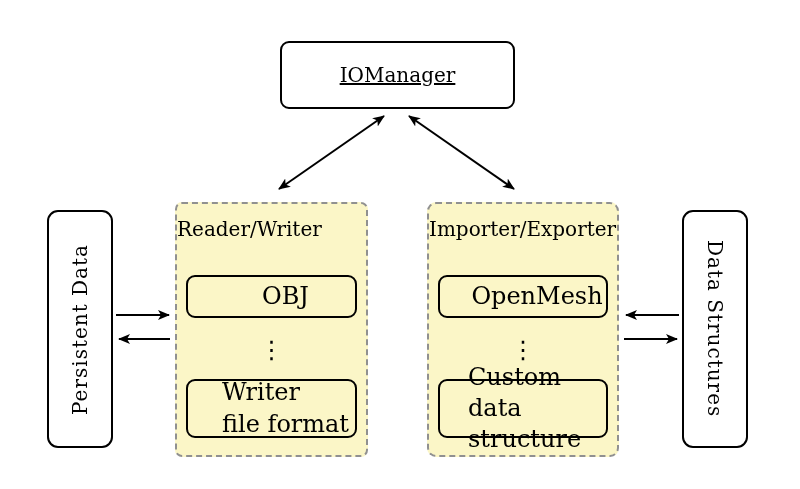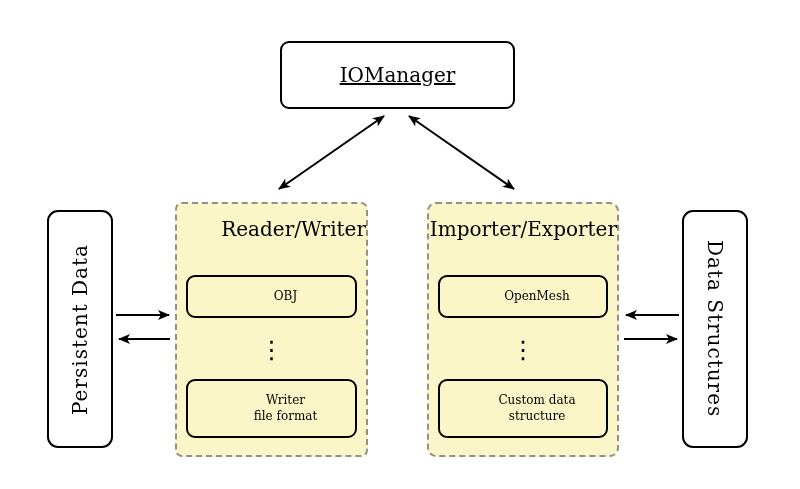--- a/index.html
+++ b/index.html
@@ -37,35 +37,34 @@
     box-sizing: border-box;
     background: var(--group-fill, #fbf6c7);
     border: 2px dashed var(--group-border, #909090);
     border-radius: 7px;
   }
   .group-rw { left: 175px; top: 202px; width: 193px; height: 255px; }
   .group-ie { left: 427px; top: 202px; width: 192px; height: 255px; border-radius: 9px; }
   .group-title {
     position: absolute;
     top: 13px; left: 0; right: 0;
-    text-align: right;
+    text-align: left;
     font-size: 20px;
   }
   .inner-node {
     position: absolute;
     left: 9px; right: 9px;
     box-sizing: border-box;
     background: var(--group-fill, #fbf6c7);
     border: 2.5px solid var(--node-border, #000000);
     border-radius: 9px;
     display: flex;
     align-items: center;
     justify-content: center;
-    text-align: center;
-    font-size: 12px;
+    font-size: 24px;
     line-height: 1.3;
     white-space: pre-line;
     padding-left: 28px;
   }
   .inner-top    { top: 71px;  height: 43px; }
   .inner-bottom { top: 175px; height: 59px; }
   .ellipsis {
     position: absolute;
     top: 134px; left: 0; right: 0;
     text-align: center;

